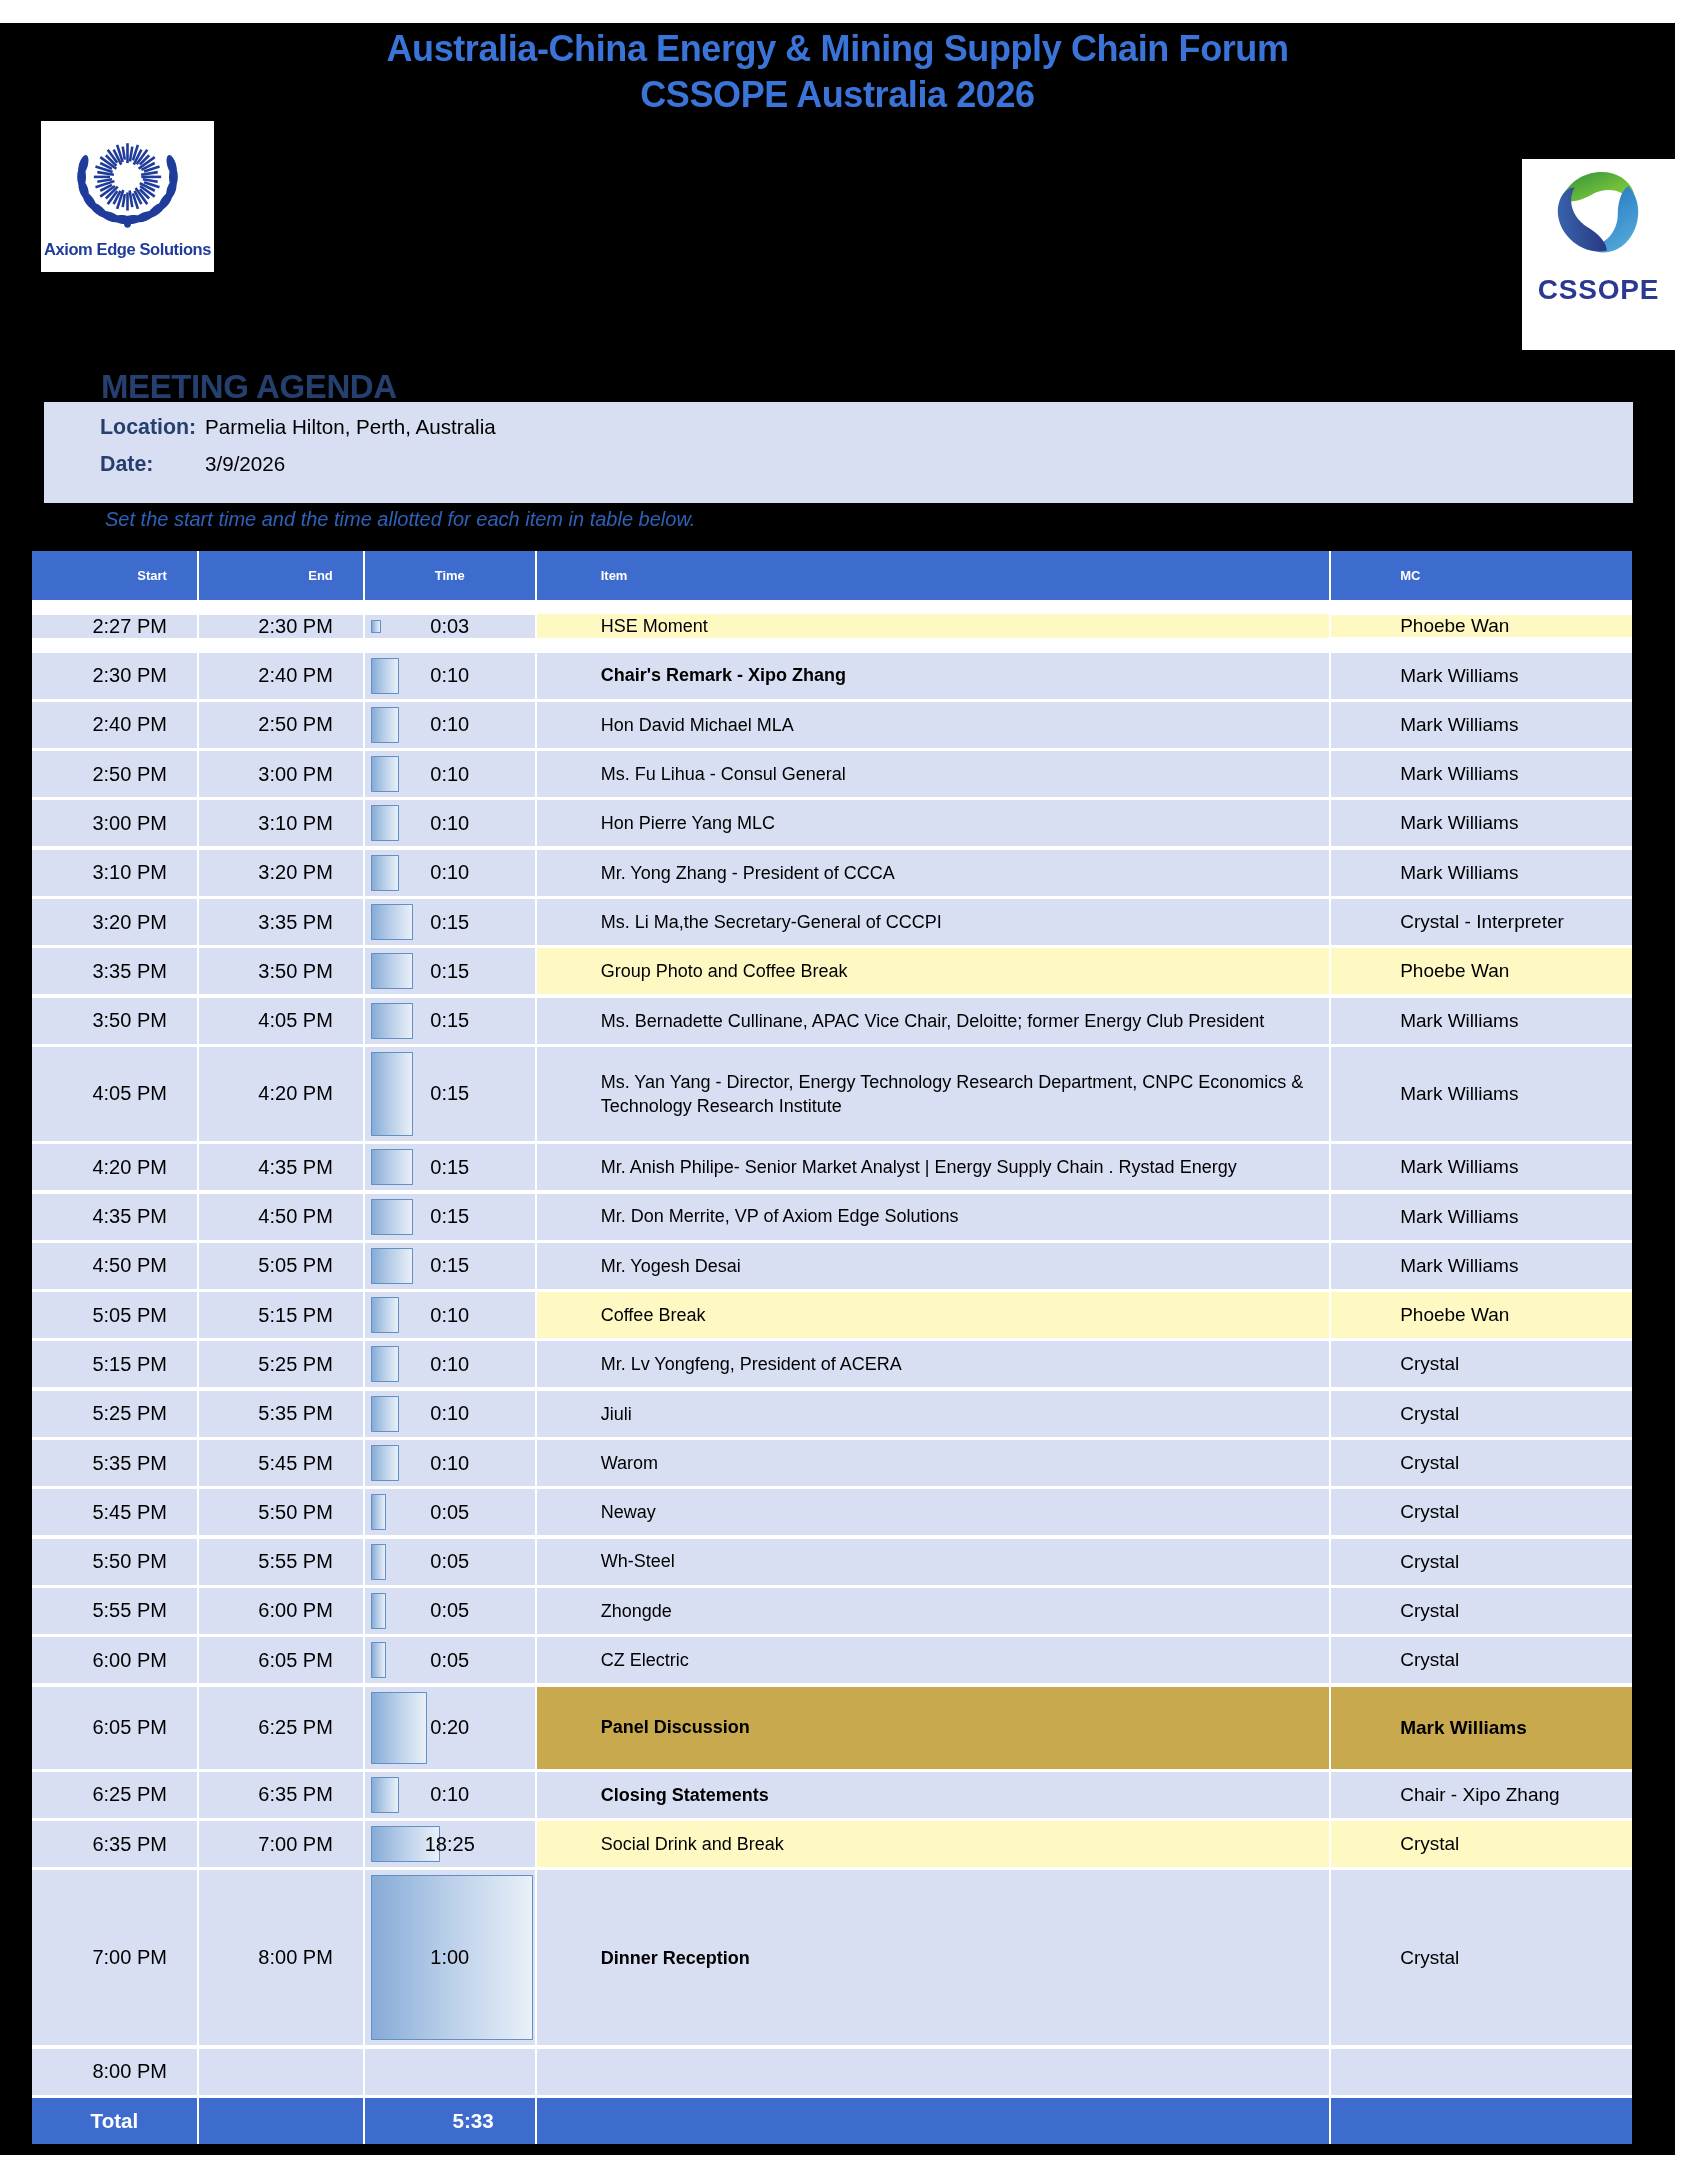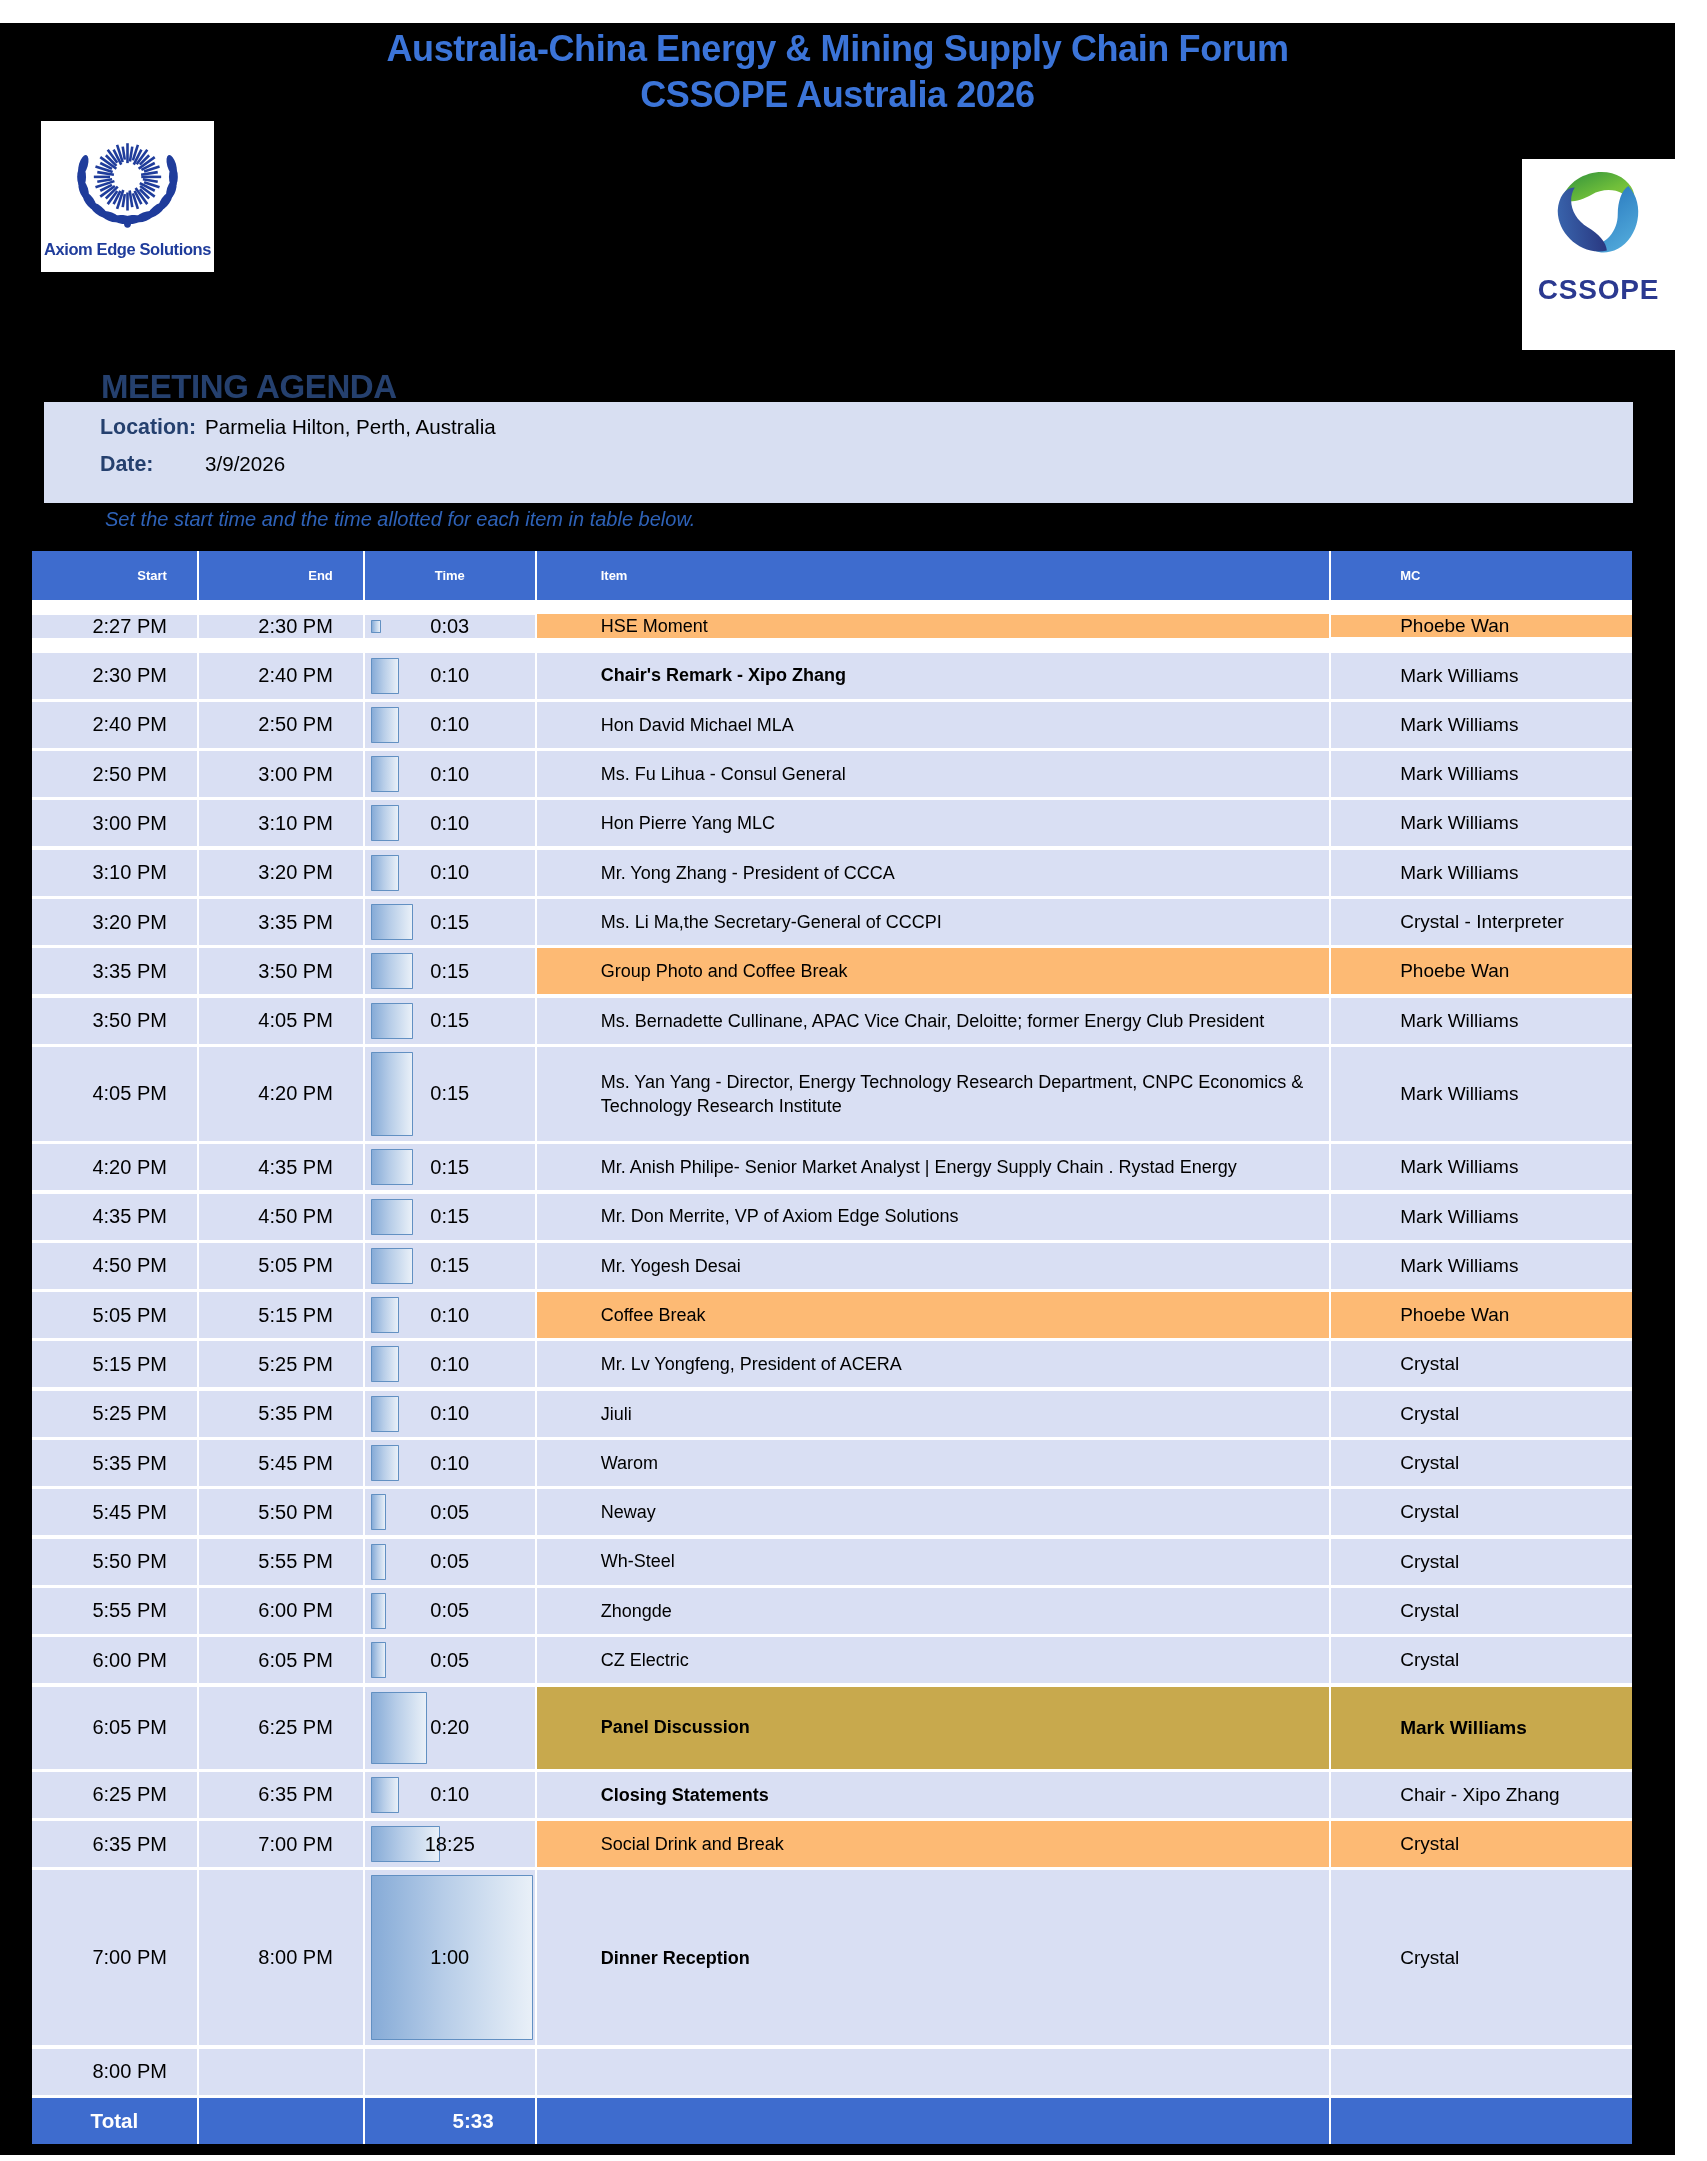--- a/index.html
+++ b/index.html
@@ -61,21 +61,21 @@
   .t-cell:last-child{border-right:none;}
   .c-start{width:167px;justify-content:flex-end;padding-right:30px;}
   .c-end{width:166px;justify-content:flex-end;padding-right:30px;}
   .c-time{width:172px;justify-content:center;position:relative;}
   .c-item{width:795px;padding-left:64px;padding-right:6.6px;font-size:18px;line-height:1.35;}
   .c-mc{width:301px;padding-left:69px;font-size:19px;}
   .t-header .t-cell{
     background:#3E6CCE;color:#fff;font-weight:bold;font-size:13px;height:49px;
   }
   .t-header .c-item,.t-header .c-mc{justify-content:flex-start;}
-  .accent-cream{background:#fdba74;}
+  .accent-cream{background:#fef9c3;}
   .accent-gold{background:#C8A94D;}
   .bold-txt{font-weight:bold;}
   .bar{
     position:absolute;left:5.8px;top:5px;bottom:5px;
     border:1.6px solid #6290C2;border-radius:0.8px;
     background:linear-gradient(90deg,#86ABD7 0%,#B7CDE8 45%,#E9F0F8 100%);
   }
   .time-txt{position:relative;z-index:2;}
   .t-total{margin-top:3.3px;margin-bottom:0;}
   .t-total .t-cell{

